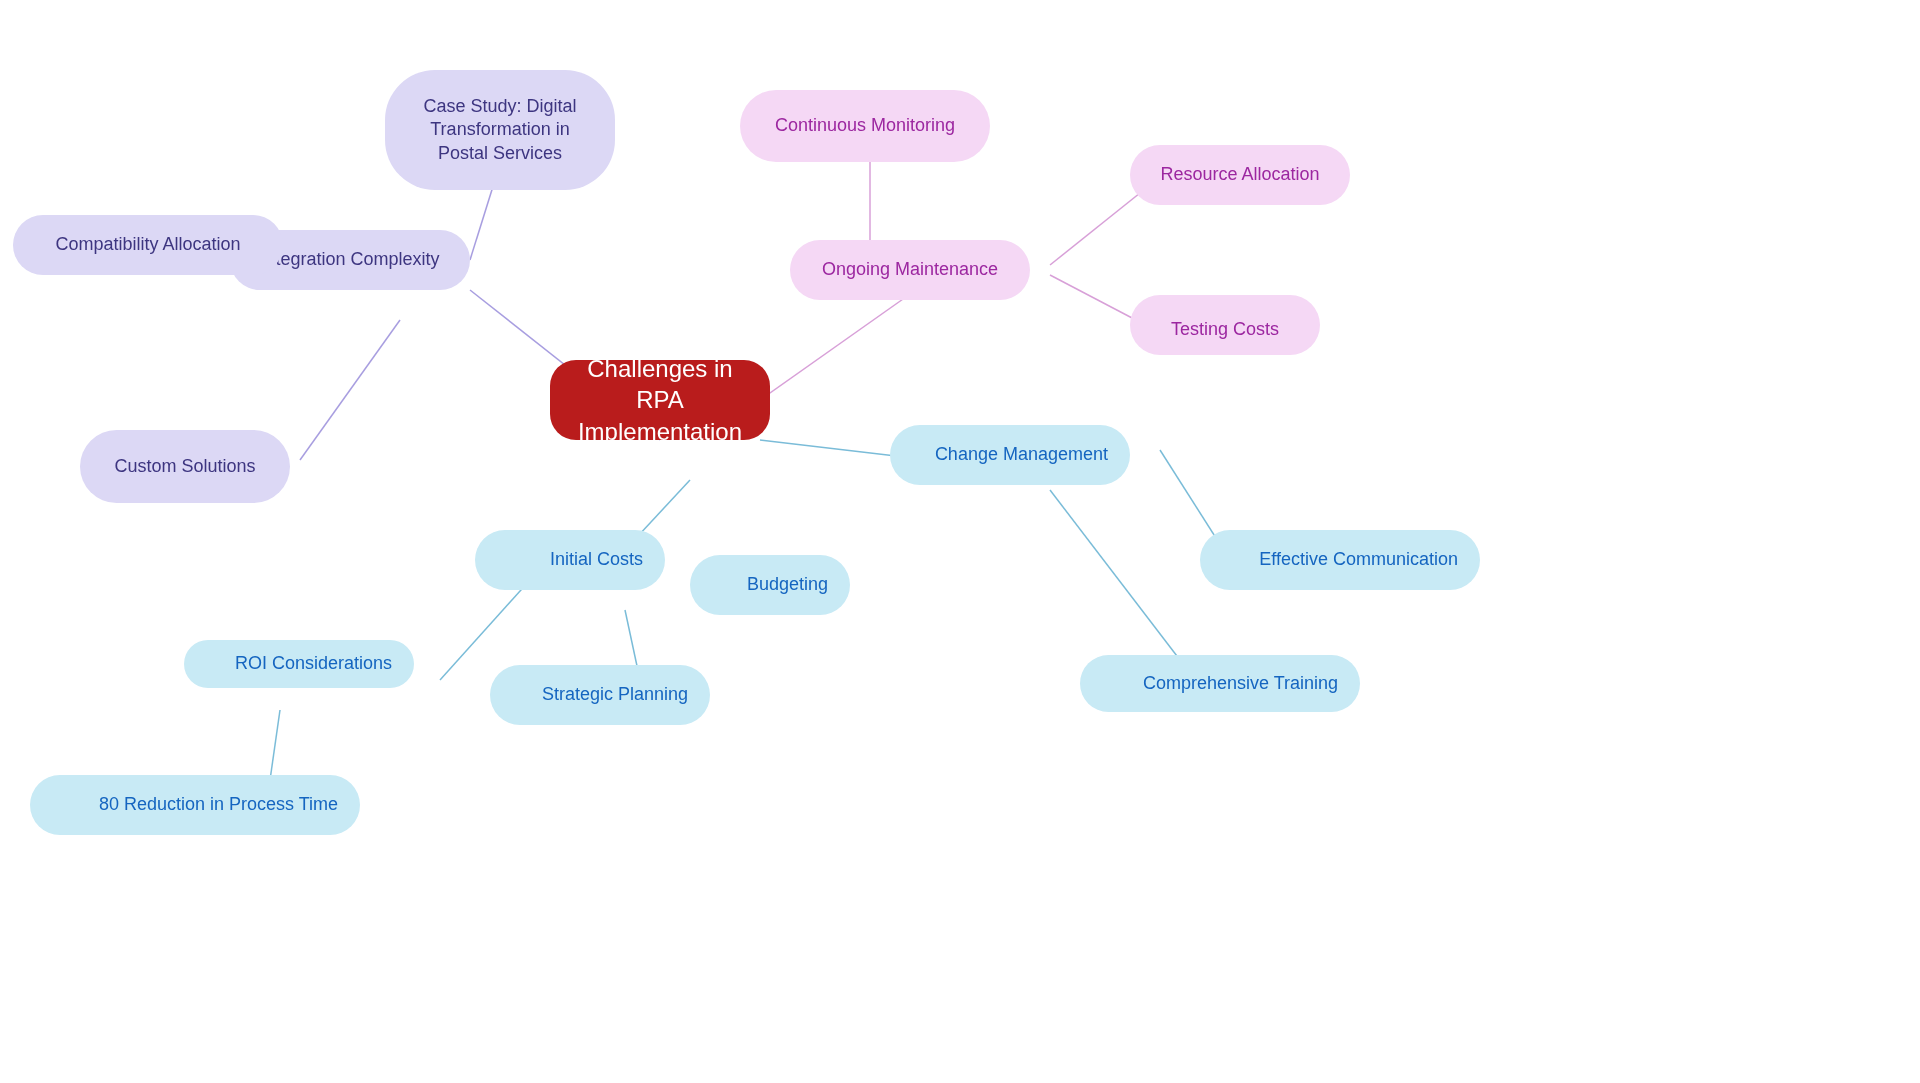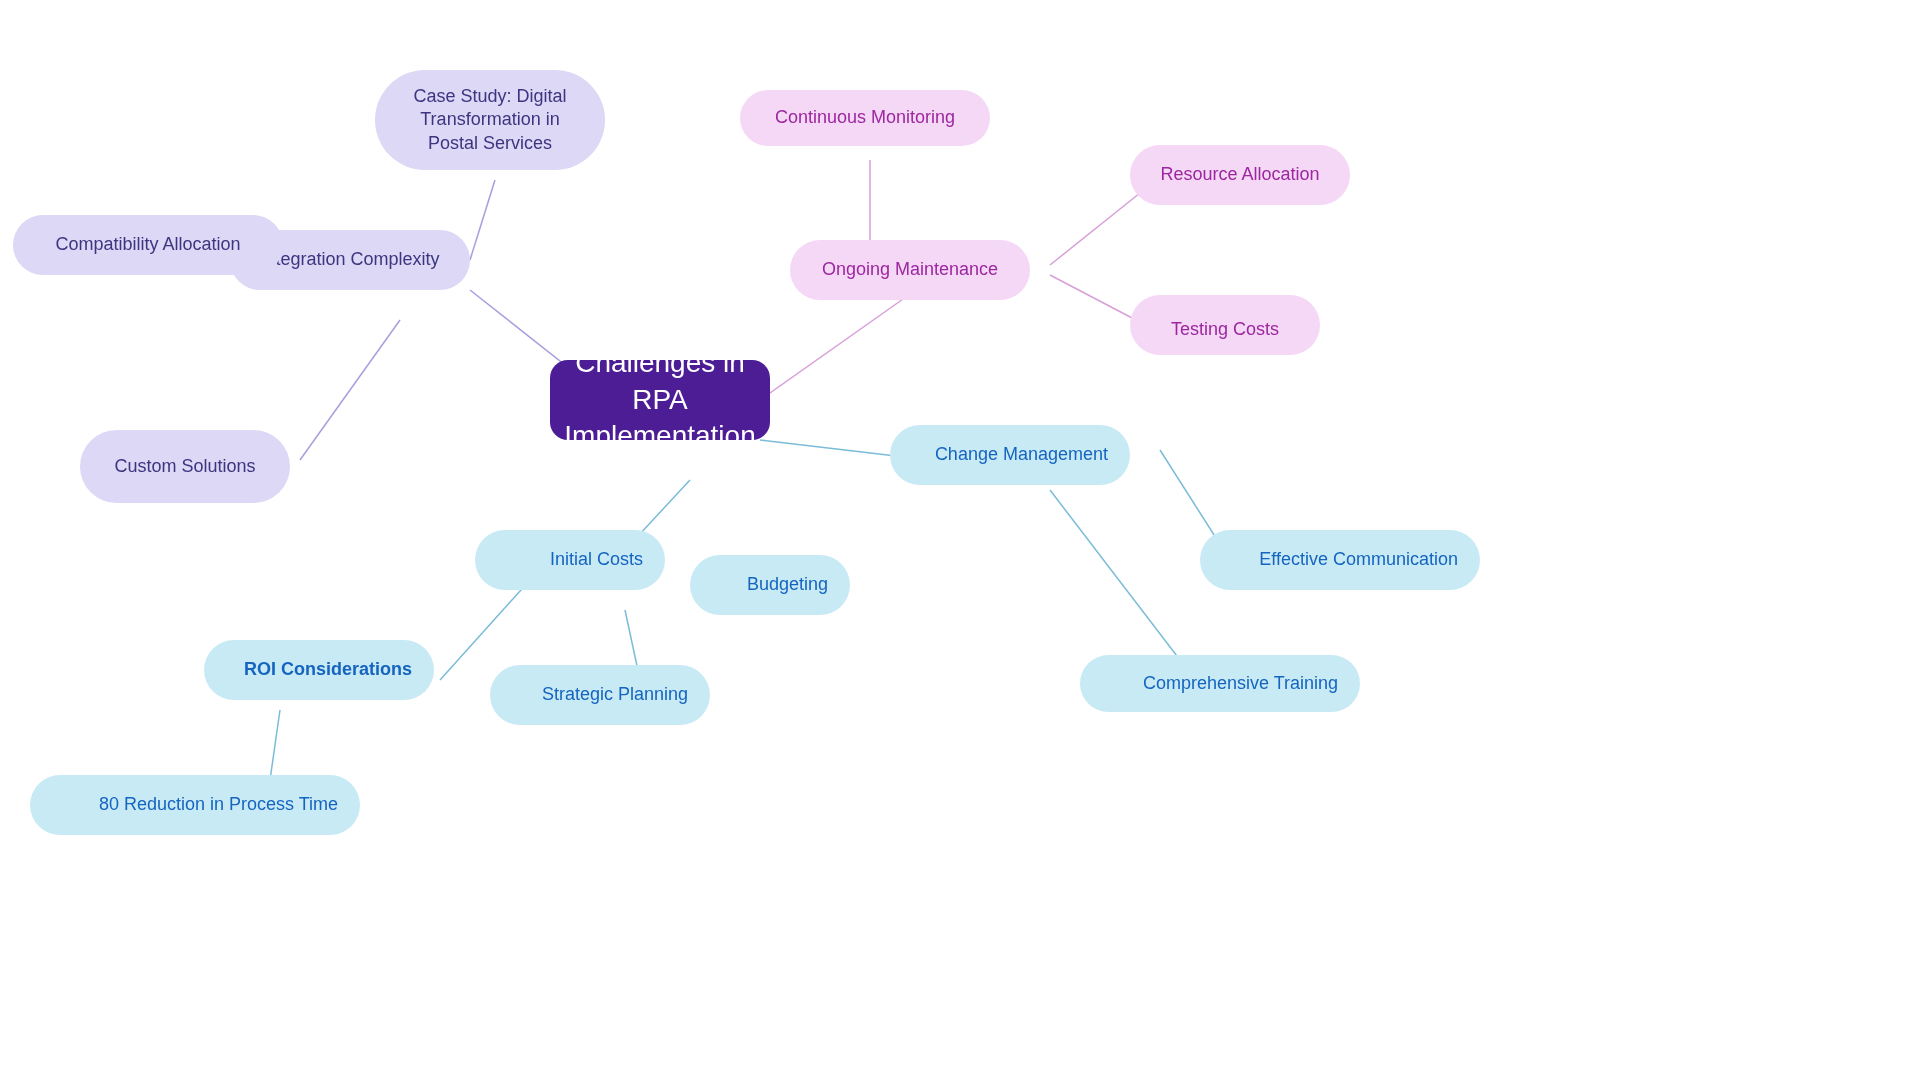--- a/index.html
+++ b/index.html
@@ -25,24 +25,24 @@
       display: flex;
       align-items: center;
       justify-content: center;
       text-align: center;
       z-index: 1;
       padding: 14px 22px;
       font-size: 18px;
       line-height: 1.3;
     }
     .node-center {
-      background: #4c1d95;
+      background: #b91c1c;
       color: #ffffff;
-      border-radius: 18px;
-      font-size: 28px;
+      border-radius: 26px;
+      font-size: 24px;
       font-weight: 500;
     }
     .node-purple {
       background: #dcd8f5;
       color: #3d3580;
       border: none;
     }
     .node-pink {
       background: #f5d8f5;
       color: #9c27a0;
@@ -94,49 +94,49 @@
 </svg>
 
 <div class="node node-center" style="left:550px; top:360px; width:220px; height:80px;">
   <span>Challenges in RPA
 Implementation</span>
 </div>
 
 <div class="node node-purple" style="left:230px; top:230px; width:240px; height:60px;">
   <span>Integration Complexity</span>
 </div>
-<div class="node node-purple" style="left:375px; top:70px; width:230px; height:100px;">
+<div class="node node-purple" style="left:385px; top:70px; width:230px; height:120px;">
   <span>Case Study: Digital
 Transformation in Postal
 Services</span>
 </div>
 <div class="node node-purple" style="left:13px; top:215px; width:270px; height:60px;">
   <span>Compatibility Allocation</span>
 </div>
 <div class="node node-purple" style="left:80px; top:430px; width:210px; height:73px;">
   <span>Custom Solutions</span>
 </div>
 
 <div class="node node-pink" style="left:790px; top:240px; width:240px; height:60px;">
   <span>Ongoing Maintenance</span>
 </div>
-<div class="node node-pink" style="left:740px; top:90px; width:250px; height:56px;">
+<div class="node node-pink" style="left:740px; top:90px; width:250px; height:72px;">
   <span>Continuous Monitoring</span>
 </div>
 <div class="node node-pink" style="left:1130px; top:145px; width:220px; height:60px;">
   <span>Resource Allocation</span>
 </div>
 <div class="node node-pink" style="left:1130px; top:295px; width:190px; height:60px;align-items:flex-end;">
   <span>Testing Costs</span>
 </div>
 
 <div class="node node-blue" style="left:475px; top:530px; width:190px; height:60px;">
   <span>Initial Costs</span>
 </div>
-<div class="node node-blue" style="left:204px; top:640px; width:230px; height:60px;font-weight:bold;">
+<div class="node node-blue" style="left:184px; top:640px; width:230px; height:48px;">
   <span>ROI Considerations</span>
 </div>
 <div class="node node-blue" style="left:690px; top:555px; width:160px; height:60px;">
   <span>Budgeting</span>
 </div>
 <div class="node node-blue" style="left:490px; top:665px; width:220px; height:60px;">
   <span>Strategic Planning</span>
 </div>
 <div class="node node-blue" style="left:30px; top:775px; width:330px; height:60px;">
   <span>80 Reduction in Process Time</span>

